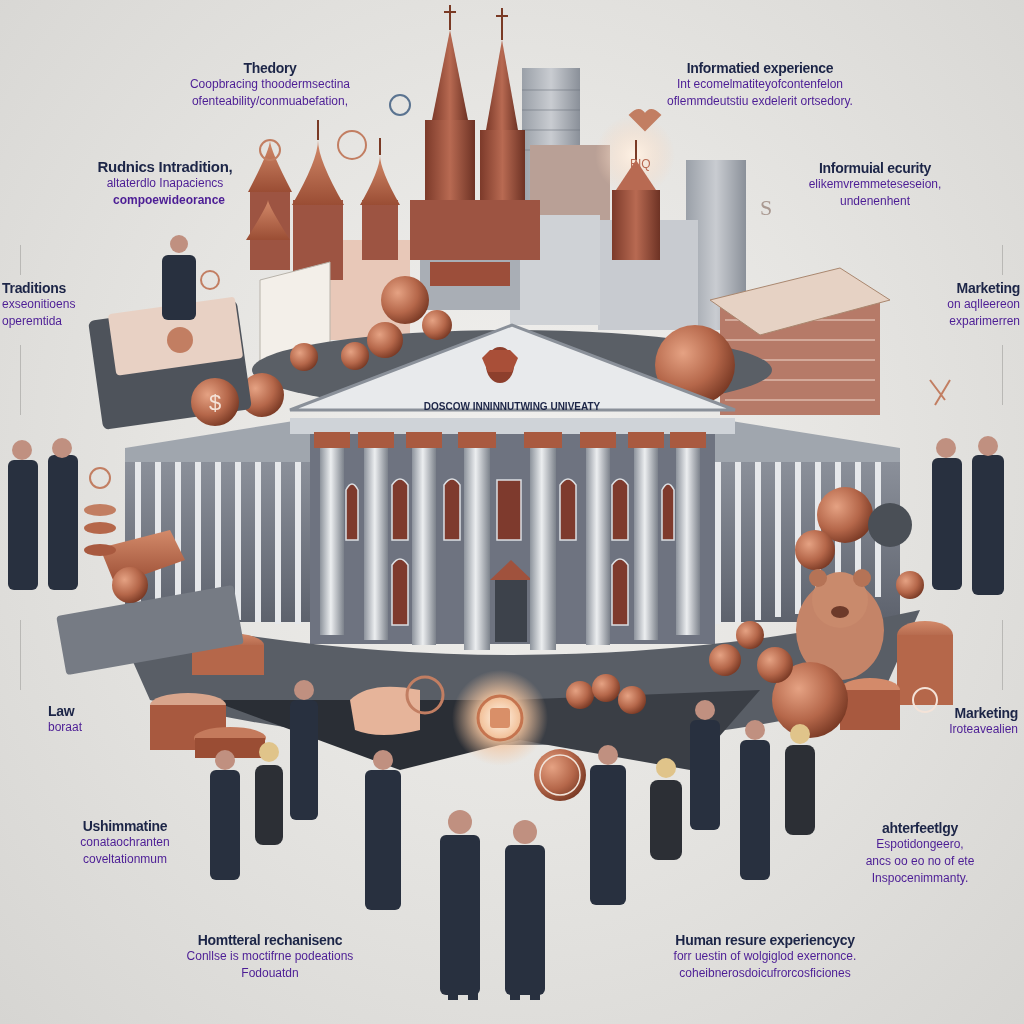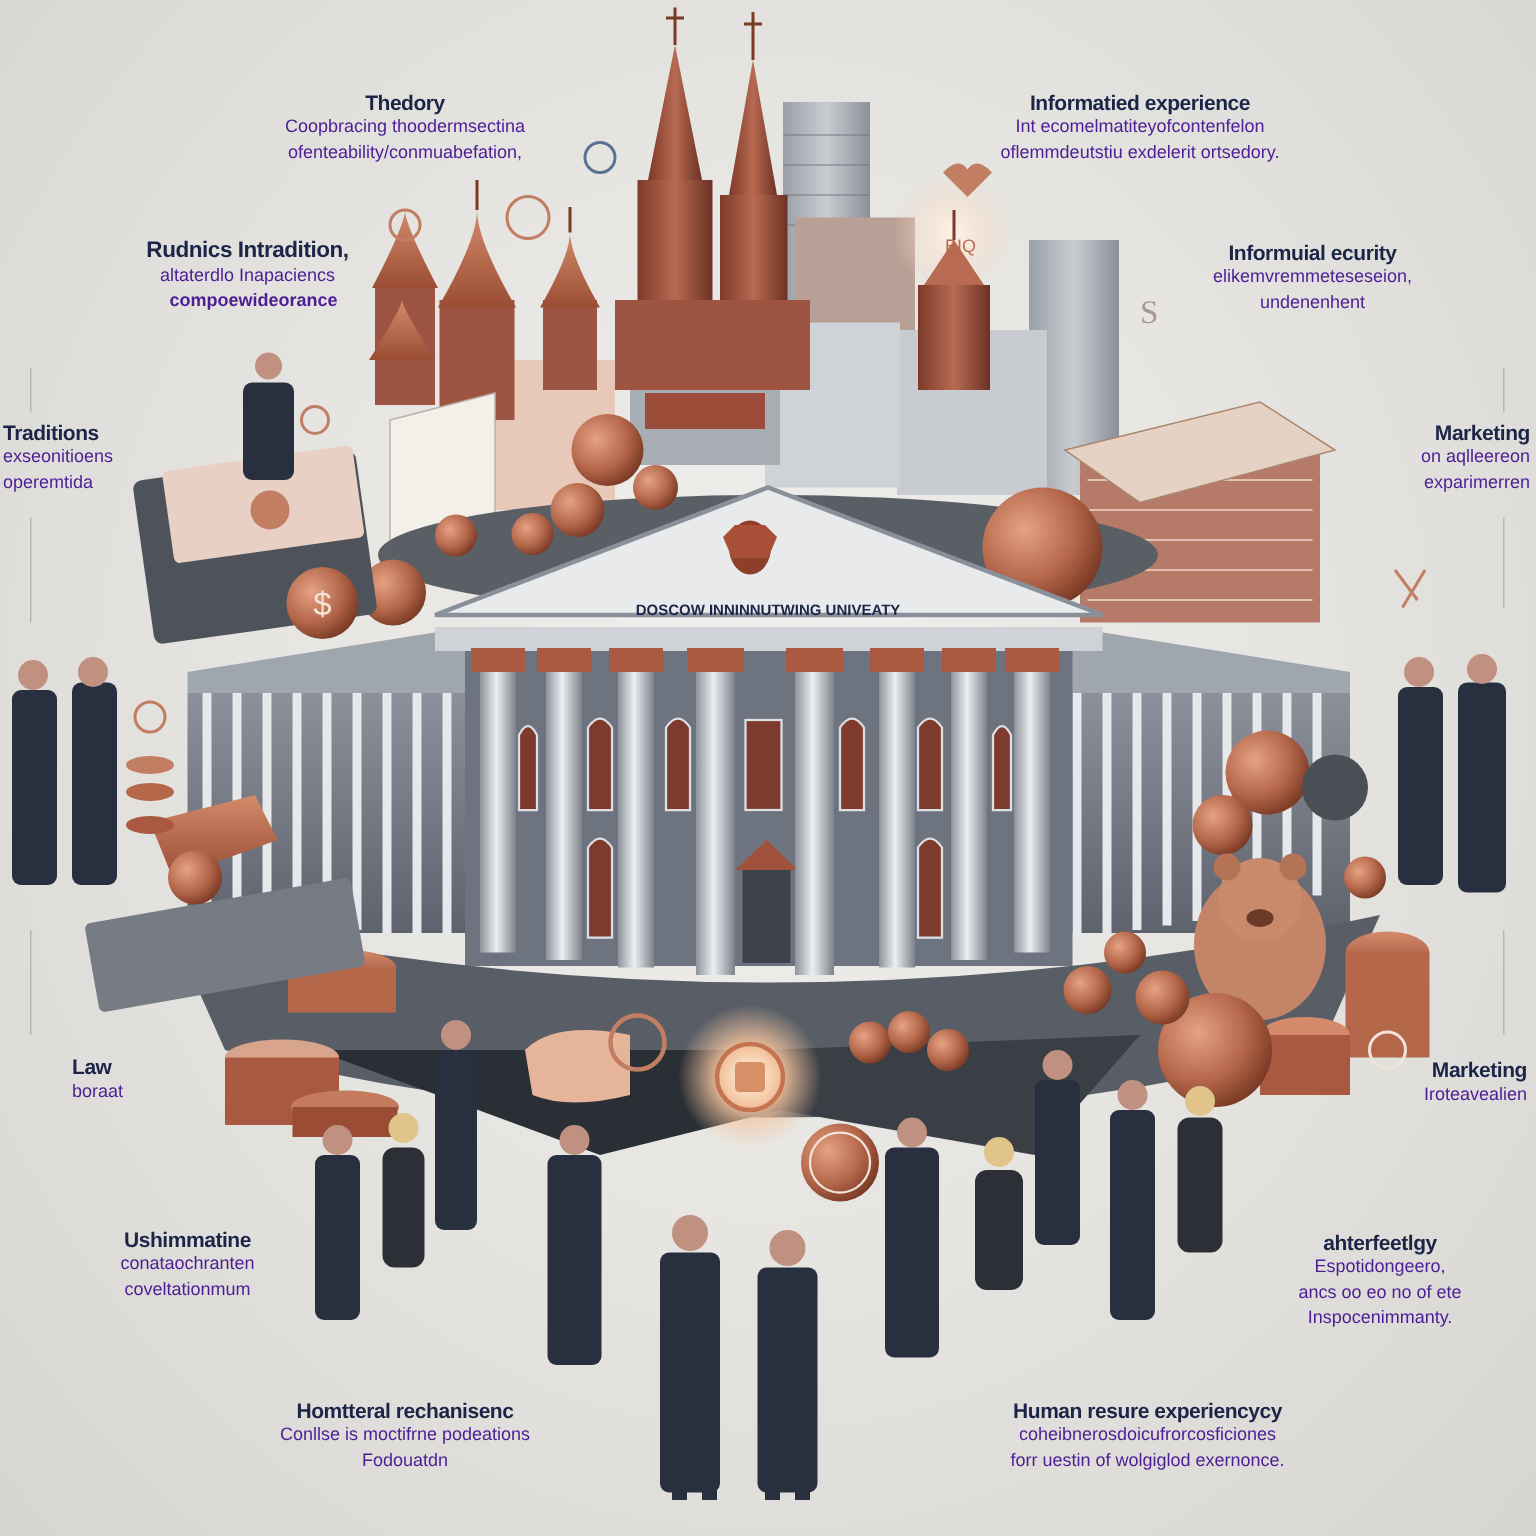--- a/index.html
+++ b/index.html
@@ -79,22 +79,22 @@
 </div>
 
 <div class="label center" style="left:140px;top:932px;width:260px;">
   <div class="title">Homtteral rechanisenc</div>
   <div class="desc">Conllse is moctifrne podeations</div>
   <div class="desc">Fodouatdn</div>
 </div>
 
 <div class="label center" style="left:625px;top:932px;width:280px;">
   <div class="title">Human resure experiencycy</div>
+  <div class="desc">forr uestin of wolgiglod exernonce.</div>
   <div class="desc">coheibnerosdoicufrorcosficiones</div>
-  <div class="desc">forr uestin of wolgiglod exernonce.</div>
 </div>
 
 <div class="vline" style="left:20px;top:245px;height:30px;"></div>
 <div class="vline" style="left:20px;top:345px;height:70px;"></div>
 <div class="vline" style="left:20px;top:620px;height:70px;"></div>
 <div class="vline" style="left:1002px;top:245px;height:30px;"></div>
 <div class="vline" style="left:1002px;top:345px;height:60px;"></div>
 <div class="vline" style="left:1002px;top:620px;height:70px;"></div>
 
 <svg width="1024" height="1024" viewBox="0 0 1024 1024">

